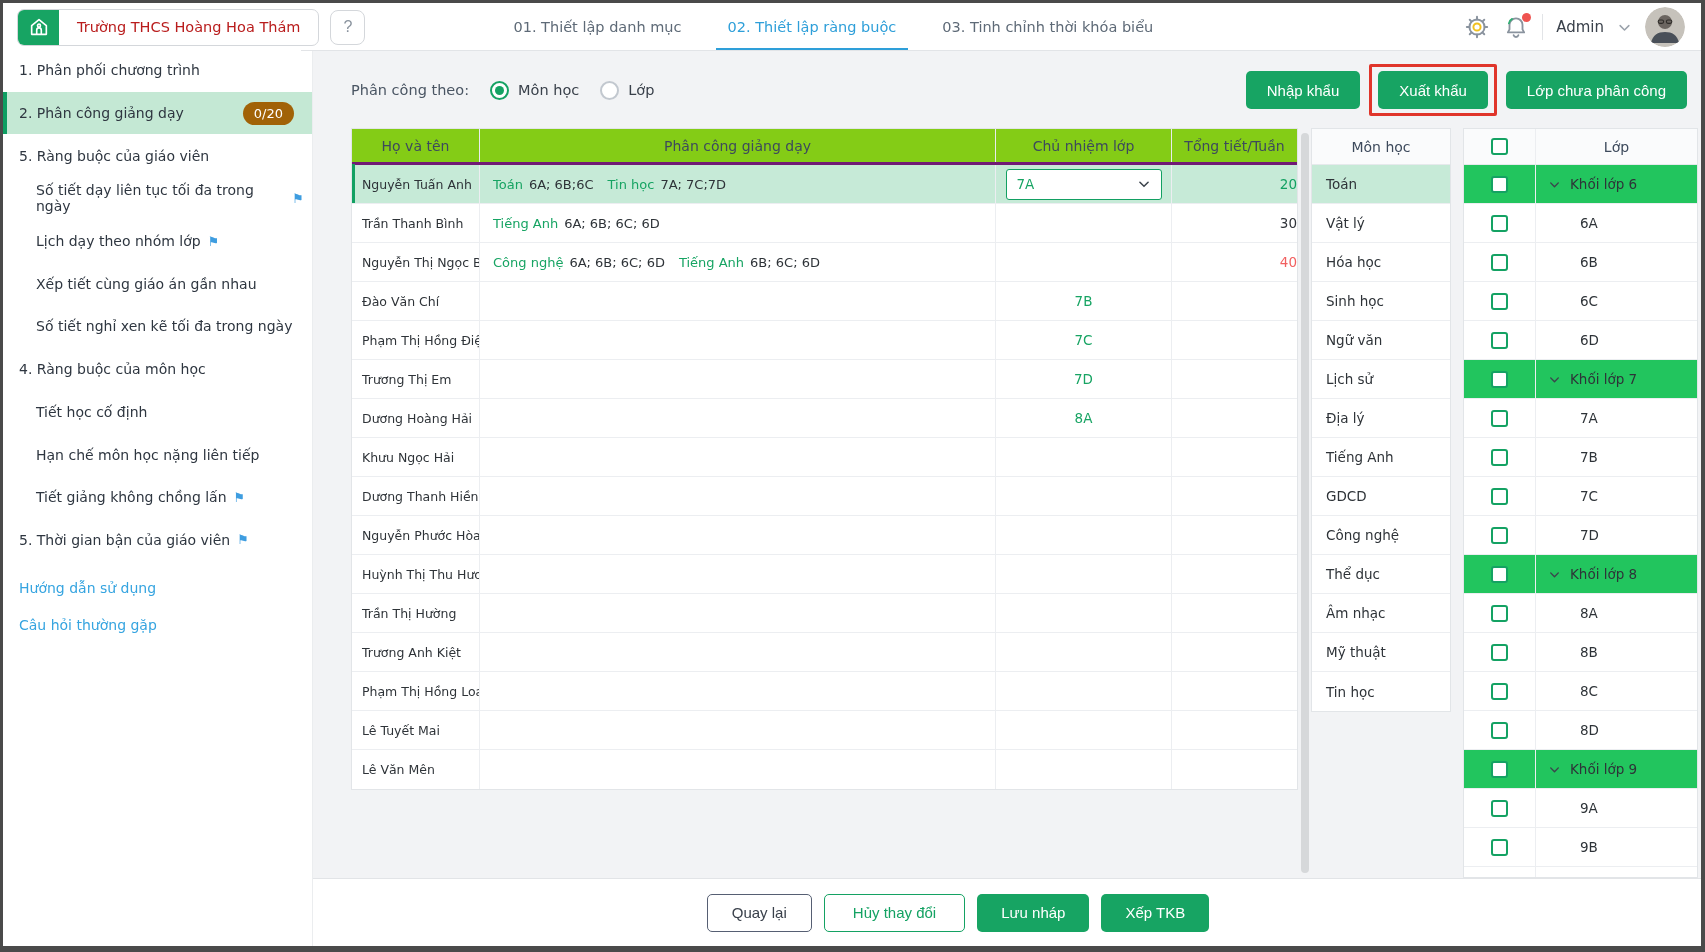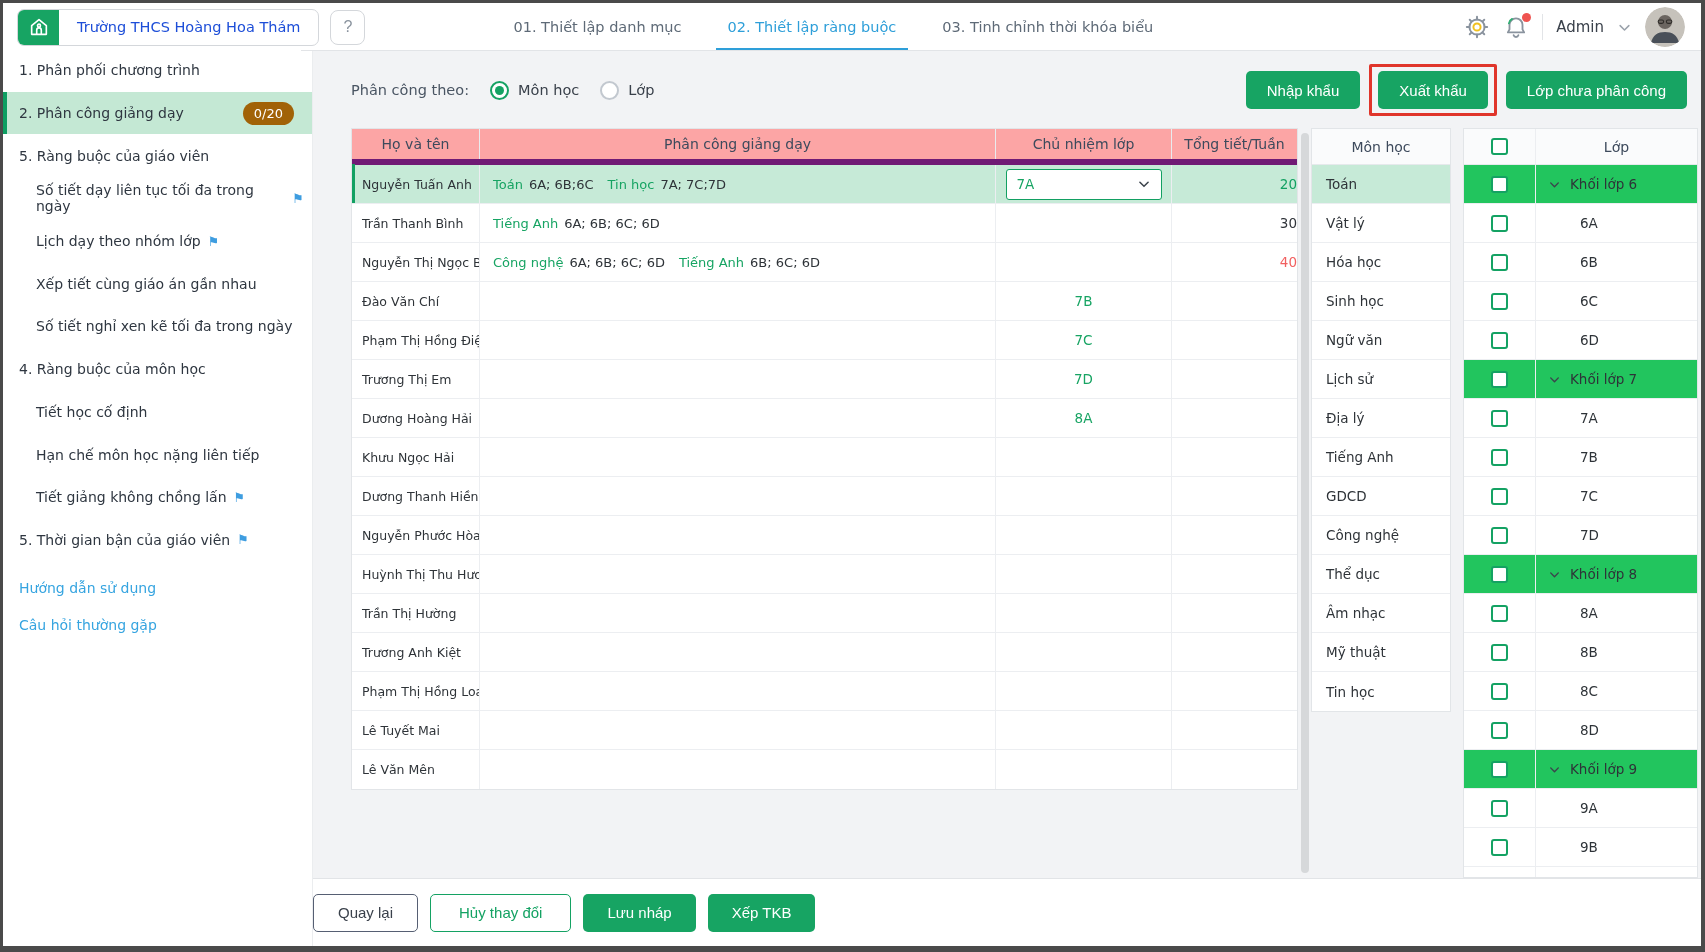--- a/index.html
+++ b/index.html
@@ -5,21 +5,21 @@
   * { margin:0; padding:0; box-sizing:border-box; }
   html,body { width:1705px; height:952px; }
   body { font-family:"DejaVu Sans", sans-serif; background:#fff; position:relative; overflow:hidden; }
   .window { position:absolute; inset:0; border:3px solid #4a4a4a; border-right-width:4px; border-bottom-width:6px; background:#f2f3f5; overflow:hidden; }
 
   
   .topbar { position:absolute; top:0; left:0; right:0; height:48px; background:#fff; display:flex; align-items:center; z-index:5; }
   .topbar::after { content:""; position:absolute; left:298px; right:0; bottom:0; height:1px; background:#e2e4e7; }
   .school-widget { display:flex; margin-left:14px; height:37px; border:1px solid #d4d7db; border-radius:7px; overflow:hidden; background:#fff; }
   .home-btn { width:41px; background:var(--green); display:flex; align-items:center; justify-content:center; border:none; cursor:pointer; }
-  .school-name { display:flex; align-items:center; padding:0 18px; font-size:14.5px; color:#1d4ed8; white-space:nowrap; }
+  .school-name { display:flex; align-items:center; padding:0 18px; font-size:14.5px; color:#b91c1c; white-space:nowrap; }
   .help-btn { width:35px; height:35px; border:1px solid #d4d7db; border-radius:8px; margin-left:11px; color:#8a939e; font-size:16px; display:flex; align-items:center; justify-content:center; background:#fff; cursor:pointer; }
   .tab-strip { display:flex; gap:46px; margin-left:148px; height:48px; align-items:center; }
   .tab { font-size:14.5px; color:#5e6a77; height:48px; display:flex; align-items:center; position:relative; cursor:pointer; white-space:nowrap; }
   .tab.active { color:#2e9fd9; }
   .tab.active::after { content:""; position:absolute; left:-12px; right:-12px; bottom:0; height:3px; background:#2e9fd9; }
   .user-area { margin-left:auto; display:flex; align-items:center; margin-right:16px; gap:13px; }
   .icon-btn { position:relative; background:none; border:none; cursor:pointer; display:flex; align-items:center; }
   .bell-dot { position:absolute; top:-1px; right:-2px; width:9px; height:9px; border-radius:50%; background:#ef5350; }
   .v-divider { width:1px; height:26px; background:#e2e4e7; }
   .admin-name { font-size:15px; color:#3a414b; }
@@ -44,21 +44,21 @@
   .radio { width:19px; height:19px; border-radius:50%; border:2px solid #c2c8cf; margin:0 9px 0 21px; position:relative; background:#fff; }
   .radio.sel { border-color:#14a263; }
   .radio.sel::after { content:""; position:absolute; inset:3px; border-radius:50%; background:#14a263; }
   .radio-label { font-size:14.5px; color:#3a414b; }
   .tb-buttons { margin-left:auto; display:flex; align-items:center; gap:9px; }
   .btn-green { background:var(--green); color:#fff; font-size:15px; height:38px; padding:0 21px; border:none; border-radius:5px; display:flex; align-items:center; cursor:pointer; white-space:nowrap; }
   .export-wrap { border:3px solid #e0352b; padding:4px 6px; border-radius:2px; display:flex; }
 
   
   .teacher-table { position:absolute; left:38px; top:77px; width:947px; background:#fff; border:1px solid #e2e5e8; }
-  .t-head { display:flex; height:36px; background:#fca5a5; border-bottom:6px solid #701a75; }
+  .t-head { display:flex; height:36px; background:#84cc16; border-bottom:3px solid #701a75; }
   .th { display:flex; align-items:center; justify-content:center; font-size:14px; color:#3d4a5c; border-right:1px solid #e9ebee; }
   .th:last-child { border-right:none; }
   .w0 { width:128px; } .w1 { width:516px; } .w2 { width:176px; } .w3 { width:125px; }
   .t-row { display:flex; height:39px; border-bottom:1px solid #eceef1; background:#fff; position:relative; cursor:pointer; }
   .t-row:last-child { border-bottom:none; }
   .t-row.selected { background:#c6ead7; }
   .t-row.selected::before { content:""; position:absolute; left:0; top:-1px; bottom:0; width:3px; background:#12a062; }
   .td { display:flex; align-items:center; border-right:1px solid #eceef1; overflow:hidden; }
   .td:last-child { border-right:none; }
   .c-name { padding-left:10px; font-size:12.5px; color:#2e3338; white-space:nowrap; }
@@ -87,21 +87,21 @@
   .cb-cell { width:72px; border-right:1px solid #eceef1; display:flex; align-items:center; justify-content:center; flex:none; }
   .cl-label-cell { flex:1; display:flex; align-items:center; justify-content:center; font-size:14px; color:#3d4a5c; }
   .cl-row { display:flex; height:39px; border-bottom:1px solid #eceef1; background:#fff; cursor:pointer; }
   .cl-row.group .cb-cell, .cl-row.group .cl-content { background:#22c55e; }
   .cl-content { flex:1; display:flex; align-items:center; font-size:13.5px; color:#2e3338; }
   .cl-row.group .cl-content { padding-left:12px; gap:9px; }
   .cl-row.cls .cl-content { padding-left:44px; }
   .checkbox { width:17px; height:17px; border:2px solid #14a263; border-radius:3px; background:#fff; cursor:pointer; }
 
   
-  .footer { position:absolute; left:0; right:0; top:827px; bottom:0; background:#fff; border-top:1px solid #e2e4e7; display:flex; align-items:center; justify-content:flex-start; gap:12px; padding-right:98px; }
+  .footer { position:absolute; left:0; right:0; top:827px; bottom:0; background:#fff; border-top:1px solid #e2e4e7; display:flex; align-items:center; justify-content:center; gap:12px; padding-right:98px; }
   .f-btn { height:38px; border-radius:5px; font-size:15px; display:flex; align-items:center; padding:0 24px; cursor:pointer; white-space:nowrap; }
   .style-outline-dark { background:#fff; border:1px solid #565f73; color:#3a414b; }
   .style-outline-green { background:#fff; border:1px solid #14a263; color:#14a263; padding:0 28px; }
   .style-green { background:var(--green); color:#fff; border:none; }
 
   :root { --green:#17a463; }
 </style>
 </head>
 <body>
 

